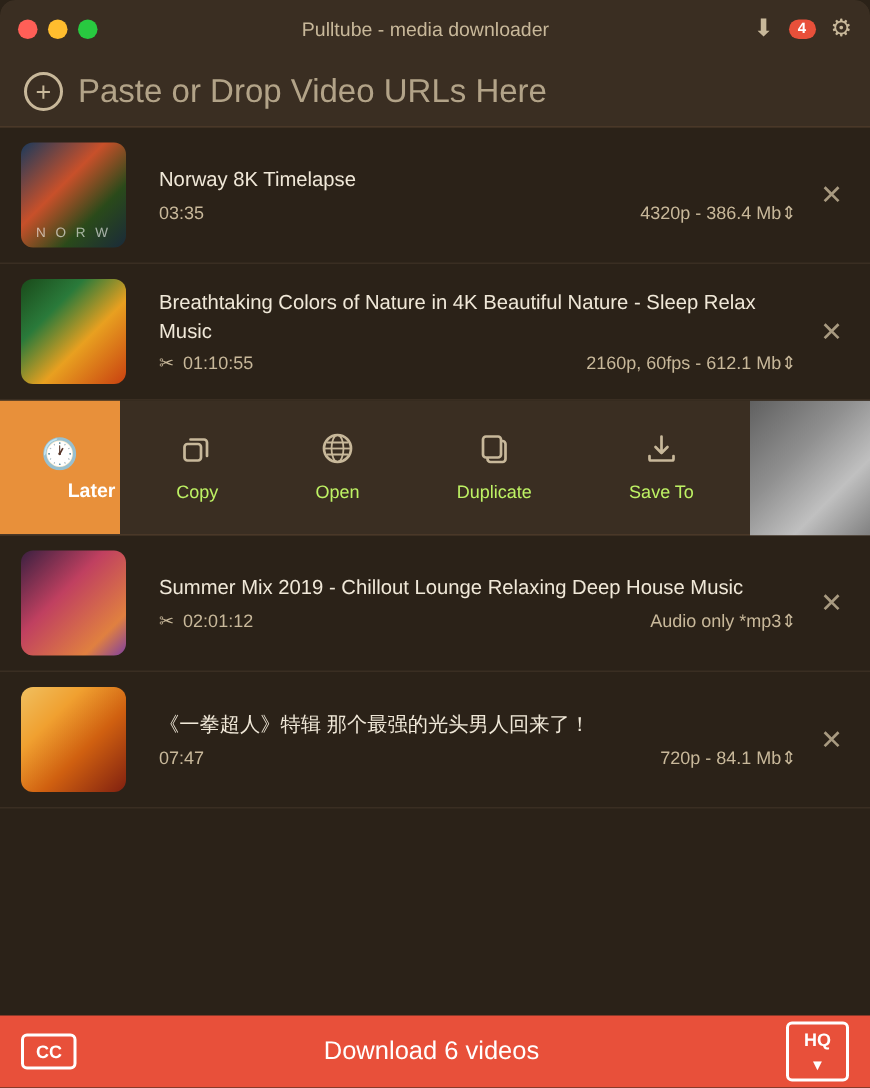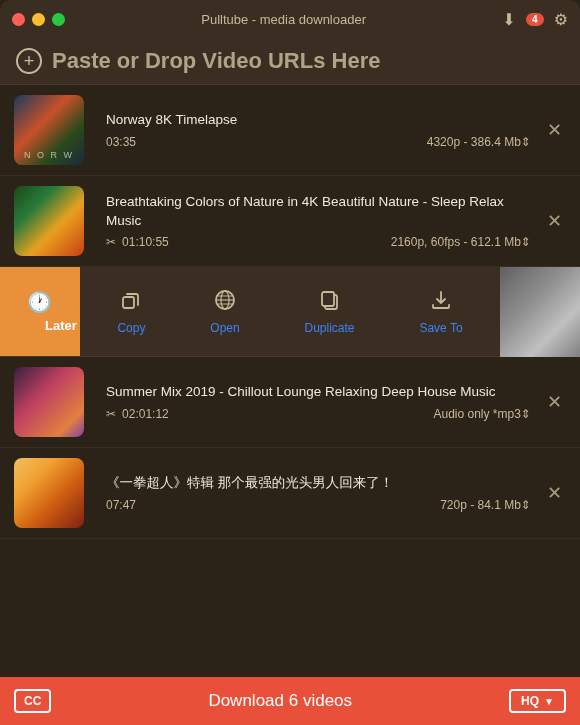--- a/index.html
+++ b/index.html
@@ -82,21 +82,21 @@
       display: flex;
       align-items: center;
       justify-content: center;
       cursor: pointer;
       flex-shrink: 0;
       line-height: 1;
     }
     .url-placeholder {
       color: #c8b89a;
       font-size: 22px;
-      font-weight: 700;
+      font-weight: 400;
       opacity: 0.85;
     }
 
     .video-item {
       display: flex;
       align-items: center;
       padding: 10px 14px;
       border-bottom: 1px solid #3a2e22;
       position: relative;
       gap: 12px;
@@ -233,21 +233,21 @@
       align-items: center;
       gap: 5px;
       cursor: pointer;
       padding: 8px;
     }
     .ctx-action-icon {
       font-size: 20px;
       color: #c8b89a;
     }
     .ctx-action-label {
-      color: #3b82f6;
+      color: #bef264;
       font-size: 12px;
     }
     .ctx-thumb {
       width: 80px;
       height: 90px;
       flex-shrink: 0;
       display: flex;
       align-items: center;
       justify-content: center;
       overflow: hidden;
@@ -291,20 +291,21 @@
       color: white;
       font-size: 12px;
       font-weight: bold;
       padding: 3px 10px;
       border-radius: 4px;
       cursor: pointer;
       background: transparent;
       display: flex;
       align-items: center;
       gap: 5px;
+      flex-direction: column;
     }
     .hq-arrow {
       font-size: 10px;
     }
   </style>
 </head>
 <body>
 
 <div class="title-bar">
   <div class="traffic-lights">

